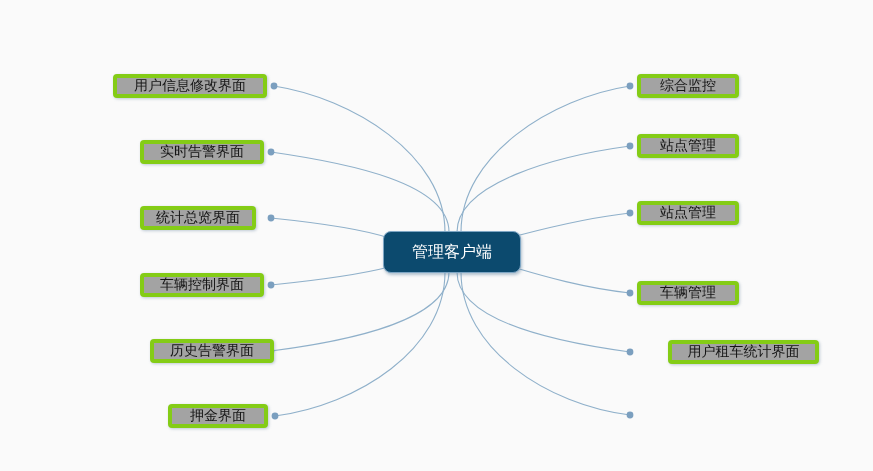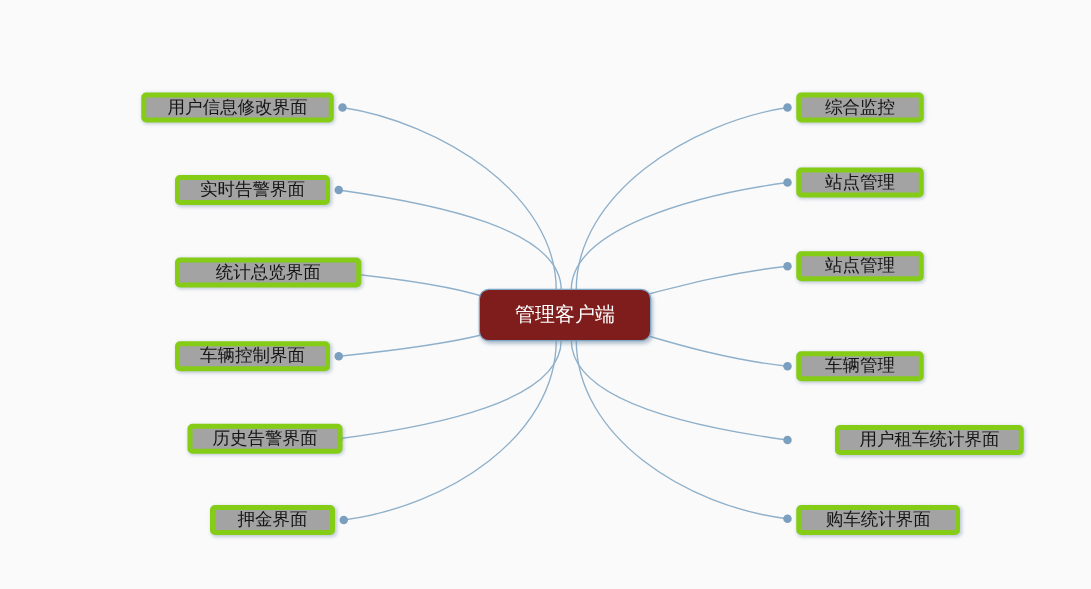--- a/index.html
+++ b/index.html
@@ -29,21 +29,21 @@
     background: #a3a3a3;
     border: 4px solid #84cc16;
     border-radius: 4px;
     box-shadow: 1px 1px 3px rgba(120,145,170,0.45);
     font-size: 14px;
     color: #141414;
     white-space: nowrap;
     cursor: default;
   }
   .node.center {
-    background: #7f1d1d;
+    background: #0c4a6e;
     border: 1px solid #7ea6c4;
     border-radius: 8px;
     color: #ffffff;
     font-size: 16px;
     box-shadow: 1px 2px 3px rgba(110,140,165,0.5);
   }
 </style>
 </head>
 <body>
 
@@ -77,25 +77,24 @@
       <circle cx="630" cy="293" r="3.4"></circle>
       <circle cx="630" cy="352" r="3.4"></circle>
       <circle cx="630" cy="415" r="3.4"></circle>
     </g>
   </svg>
 
   <div class="node center" style="left:383px; top:231px; width:138px; height:42px;">管理客户端</div>
 
   <div class="node" style="left:113px; top:74px; width:154px; height:24px;">用户信息修改界面</div>
   <div class="node" style="left:140px; top:140px; width:124px; height:24px;">实时告警界面</div>
-  <div class="node" style="left:140px; top:206px; width:149px; height:24px;">统计总览界面</div>
+  <div class="node" style="left:140px; top:206px; width:116px; height:24px;">统计总览界面</div>
   <div class="node" style="left:140px; top:273px; width:124px; height:24px;">车辆控制界面</div>
   <div class="node" style="left:150px; top:339px; width:124px; height:24px;">历史告警界面</div>
   <div class="node" style="left:637px; top:74px; width:102px; height:24px;">综合监控</div>
 
   <div class="node" style="left:168px; top:404px; width:100px; height:24px;">押金界面</div>
   <div class="node" style="left:637px; top:134px; width:102px; height:24px;">站点管理</div>
   <div class="node" style="left:637px; top:201px; width:102px; height:24px;">站点管理</div>
   <div class="node" style="left:637px; top:281px; width:102px; height:24px;">车辆管理</div>
   <div class="node" style="left:668px; top:340px; width:151px; height:24px;">用户租车统计界面</div>
-  <div class="node" style="left:637px; top:404px; width:131px; height:24px;">购车统计界面</div>
 
 </div>
 
 </body></html>

